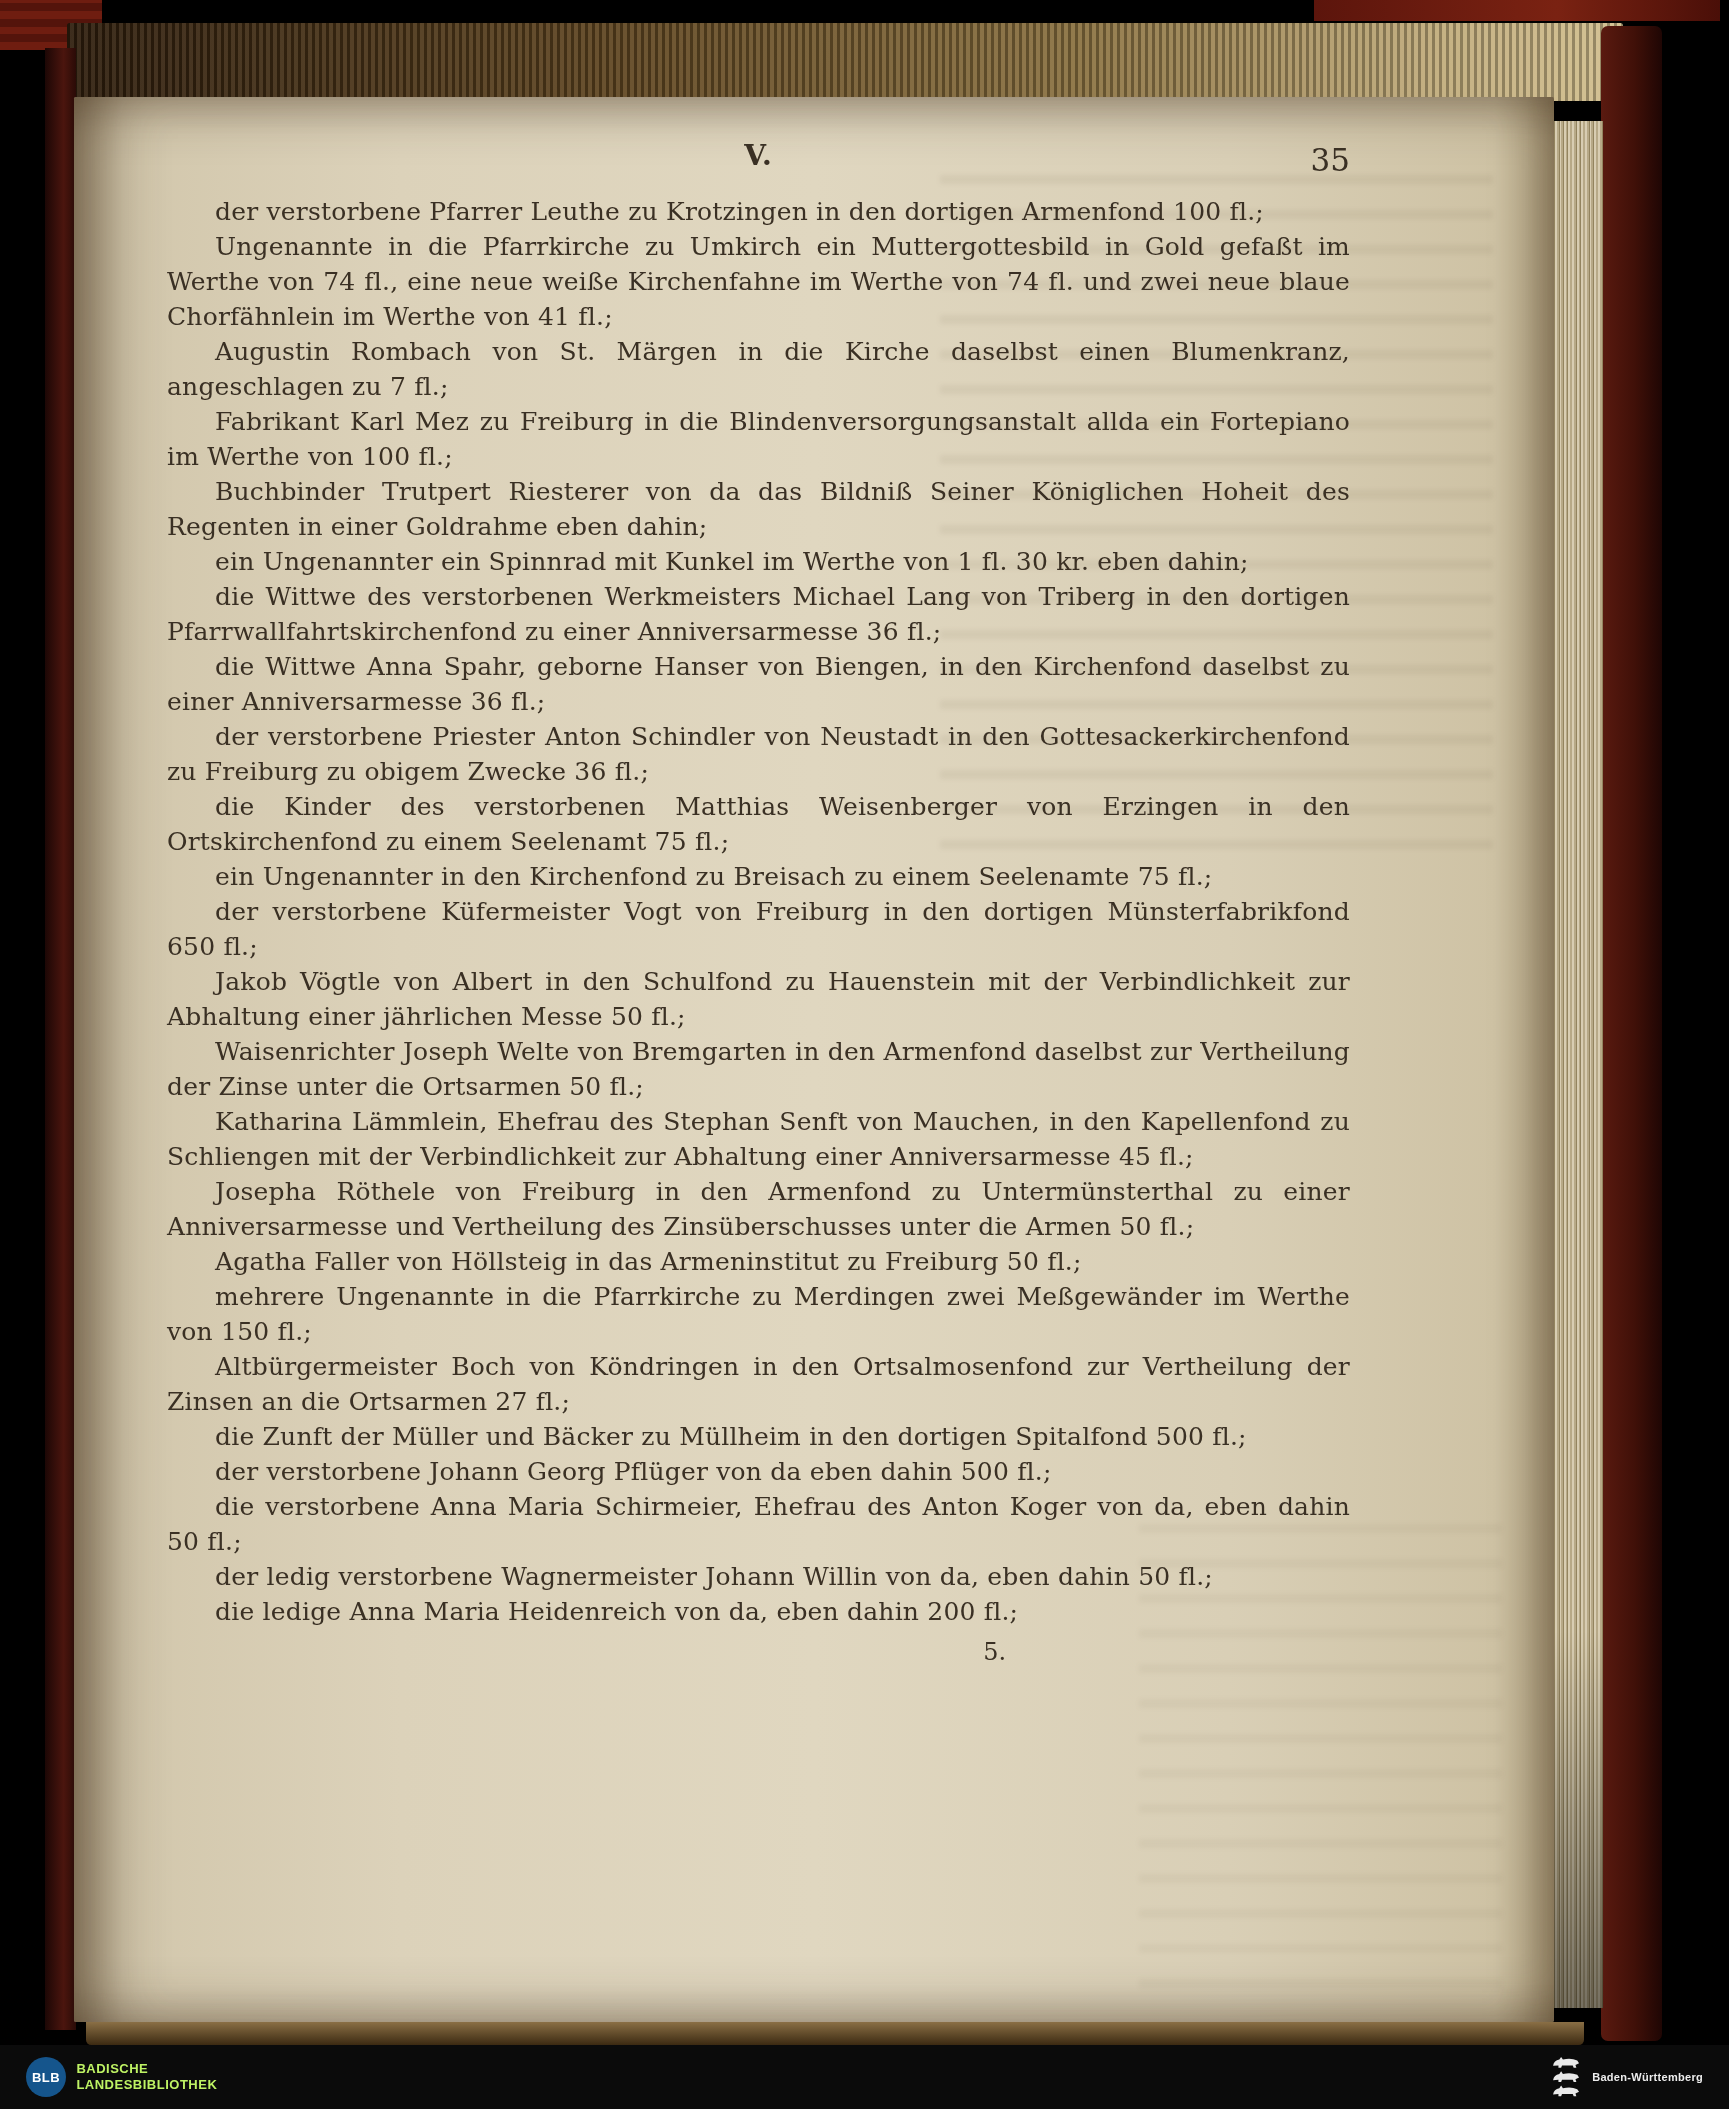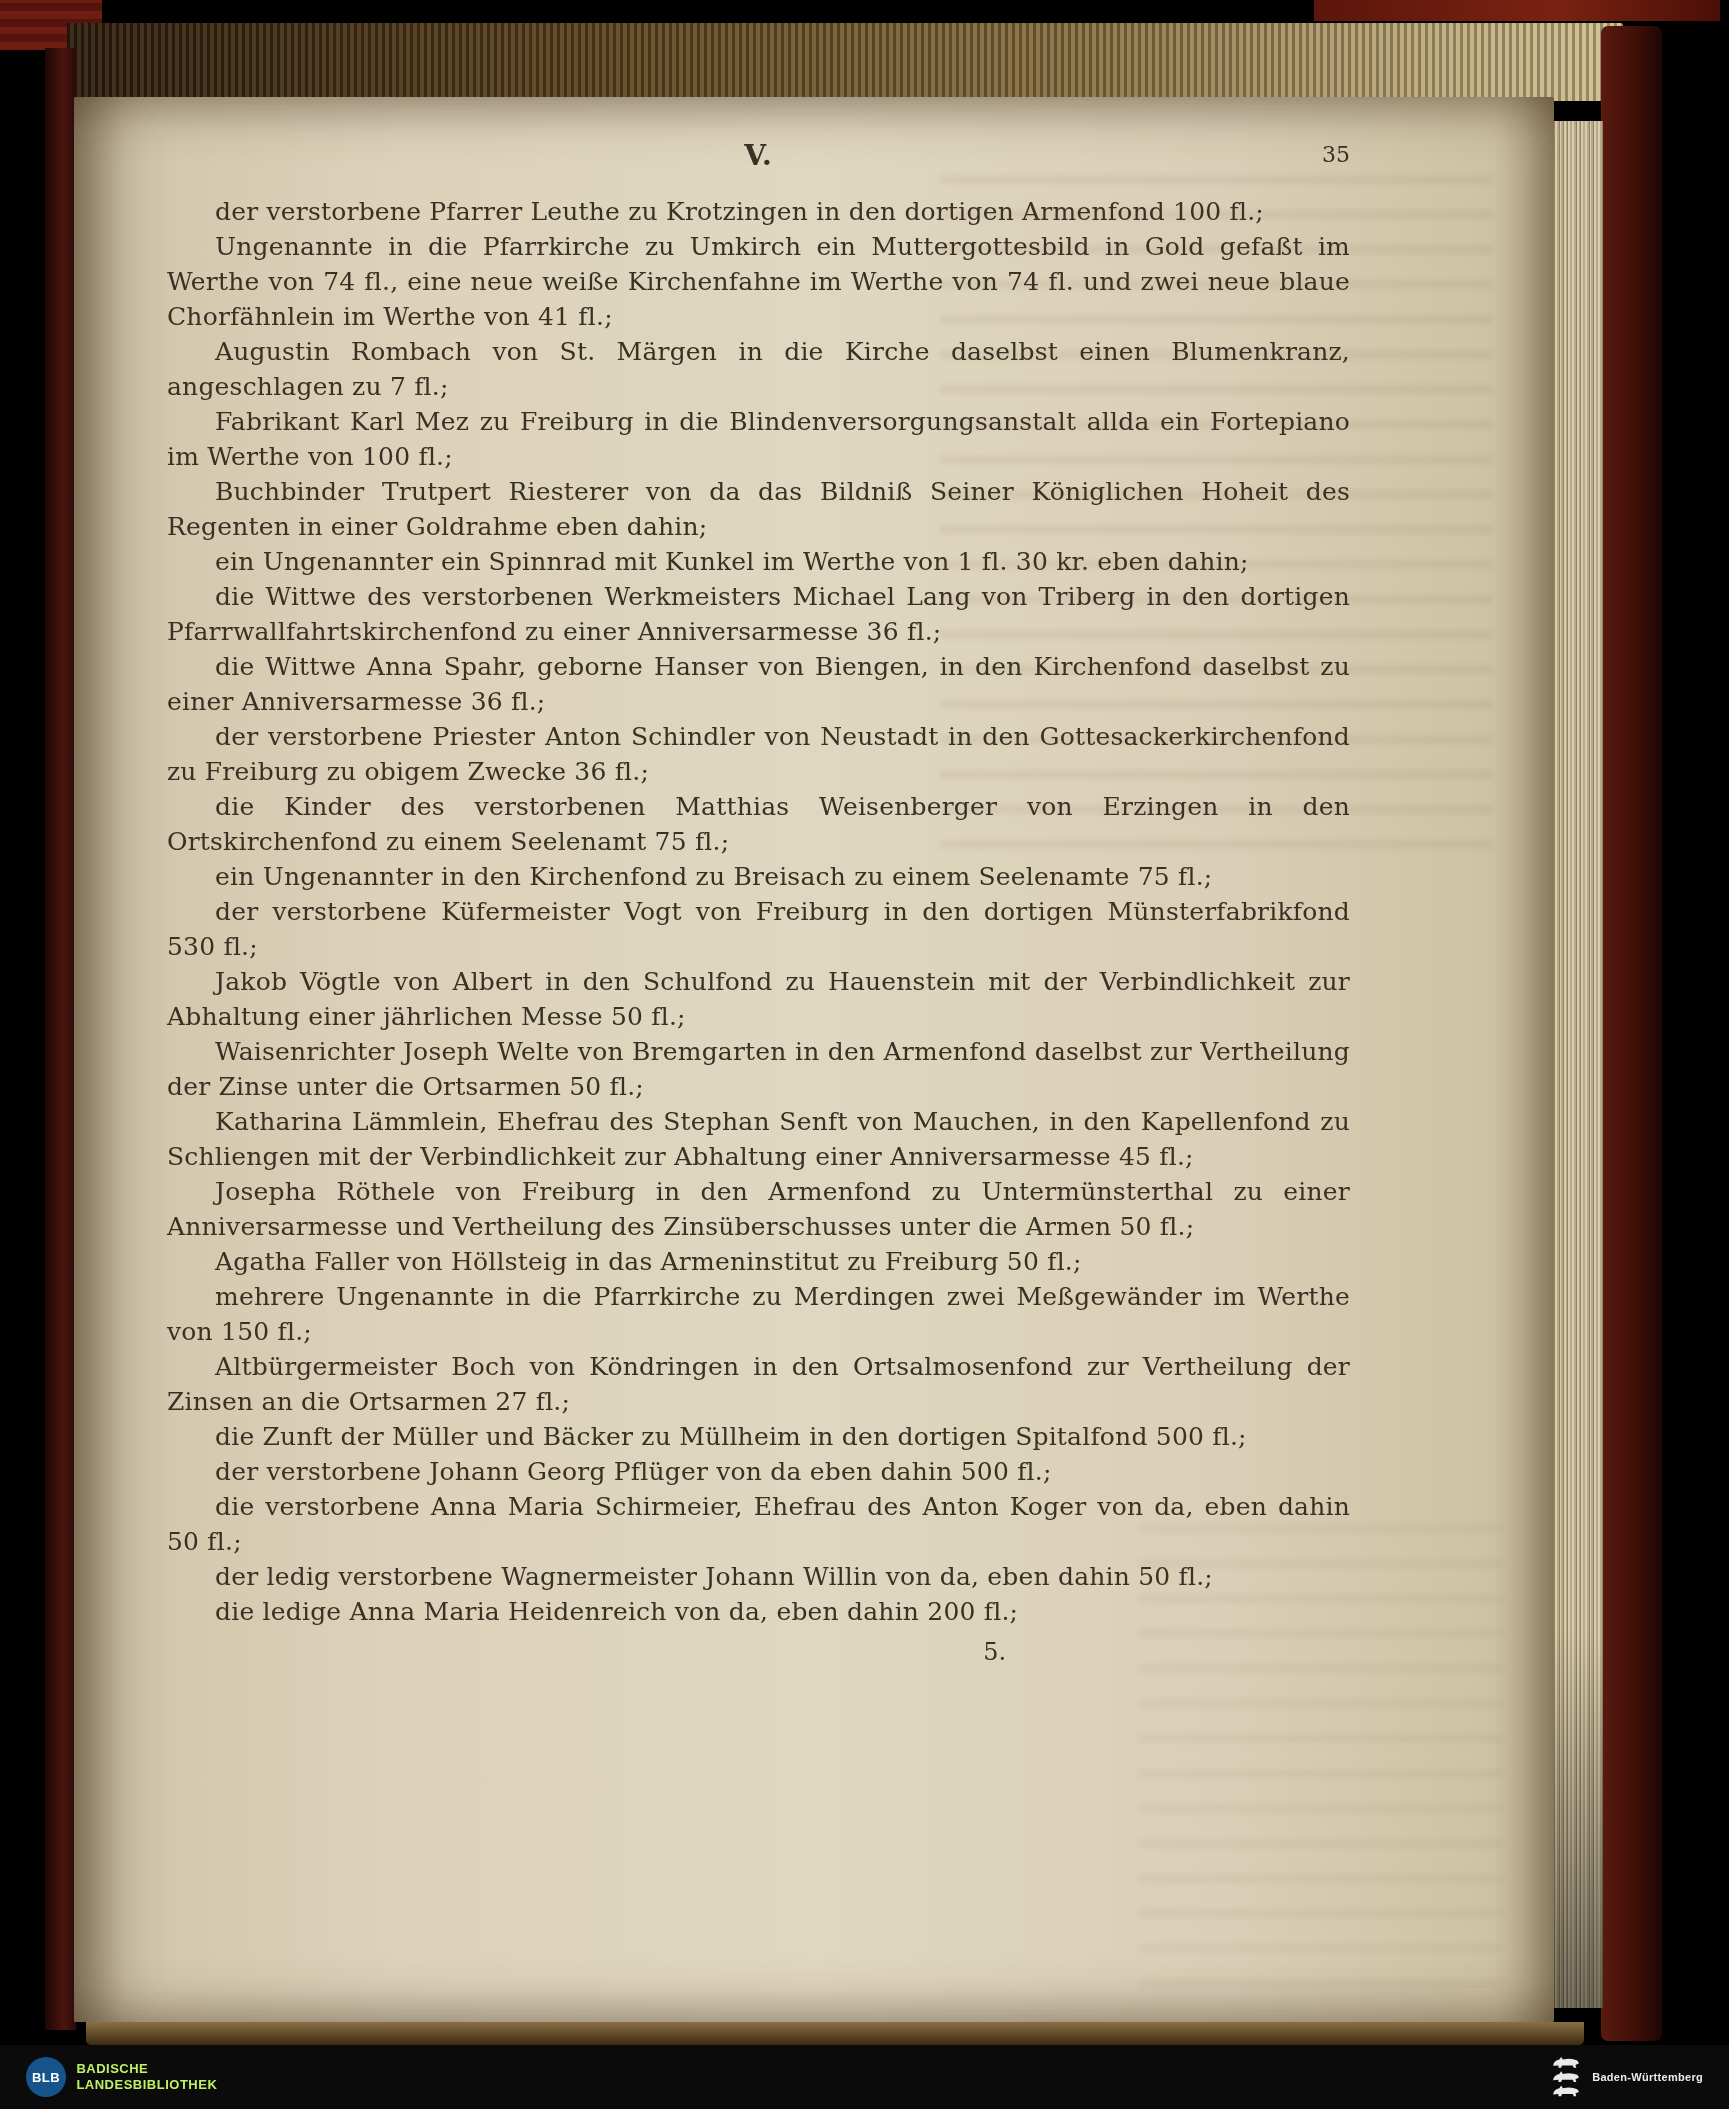--- a/index.html
+++ b/index.html
@@ -82,21 +82,21 @@
   .page-header {
     position: relative; height: 62px;
   }
   .section-label {
     display: block; text-align: center;
     font-size: 28px; font-weight: bold; letter-spacing: 0.9px;
     padding-top: 7px;
   }
   .page-number {
     position: absolute; right: 0; top: 10.4px;
-    font-size: 22px;
+    font-size: 31px;
   }
   .text-block p {
     margin: 0;
     text-indent: 48px;
     font-size: 25px;
     line-height: 35px;
     text-align: justify;
     letter-spacing: 0.2px;
   }
   .signature {
@@ -152,21 +152,21 @@
           <p>Ungenannte in die Pfarrkirche zu Umkirch ein Muttergottesbild in Gold gefaßt im Werthe von 74 fl., eine neue weiße Kirchenfahne im Werthe von 74 fl. und zwei neue blaue Chorfähnlein im Werthe von 41 fl.;</p>
           <p>Augustin Rombach von St. Märgen in die Kirche daselbst einen Blumenkranz, angeschlagen zu 7 fl.;</p>
           <p>Fabrikant Karl Mez zu Freiburg in die Blindenversorgungsanstalt allda ein Fortepiano im Werthe von 100 fl.;</p>
           <p>Buchbinder Trutpert Riesterer von da das Bildniß Seiner Königlichen Hoheit des Regenten in einer Goldrahme eben dahin;</p>
           <p>ein Ungenannter ein Spinnrad mit Kunkel im Werthe von 1 fl. 30 kr. eben dahin;</p>
           <p>die Wittwe des verstorbenen Werkmeisters Michael Lang von Triberg in den dortigen Pfarrwallfahrtskirchenfond zu einer Anniversarmesse 36 fl.;</p>
           <p>die Wittwe Anna Spahr, geborne Hanser von Biengen, in den Kirchenfond daselbst zu einer Anniversarmesse 36 fl.;</p>
           <p>der verstorbene Priester Anton Schindler von Neustadt in den Gottesackerkirchenfond zu Freiburg zu obigem Zwecke 36 fl.;</p>
           <p>die Kinder des verstorbenen Matthias Weisenberger von Erzingen in den Ortskirchenfond zu einem Seelenamt 75 fl.;</p>
           <p>ein Ungenannter in den Kirchenfond zu Breisach zu einem Seelenamte 75 fl.;</p>
-          <p>der verstorbene Küfermeister Vogt von Freiburg in den dortigen Münsterfabrikfond 530 fl.;</p>
+          <p>der verstorbene Küfermeister Vogt von Freiburg in den dortigen Münsterfabrikfond 650 fl.;</p>
           <p>Jakob Vögtle von Albert in den Schulfond zu Hauenstein mit der Verbindlichkeit zur Abhaltung einer jährlichen Messe 50 fl.;</p>
           <p>Waisenrichter Joseph Welte von Bremgarten in den Armenfond daselbst zur Vertheilung der Zinse unter die Ortsarmen 50 fl.;</p>
           <p>Katharina Lämmlein, Ehefrau des Stephan Senft von Mauchen, in den Kapellenfond zu Schliengen mit der Verbindlichkeit zur Abhaltung einer Anniversarmesse 45 fl.;</p>
           <p>Josepha Röthele von Freiburg in den Armenfond zu Untermünsterthal zu einer Anniversarmesse und Vertheilung des Zinsüberschusses unter die Armen 50 fl.;</p>
           <p>Agatha Faller von Höllsteig in das Armeninstitut zu Freiburg 50 fl.;</p>
           <p>mehrere Ungenannte in die Pfarrkirche zu Merdingen zwei Meßgewänder im Werthe von 150 fl.;</p>
           <p>Altbürgermeister Boch von Köndringen in den Ortsalmosenfond zur Vertheilung der Zinsen an die Ortsarmen 27 fl.;</p>
           <p>die Zunft der Müller und Bäcker zu Müllheim in den dortigen Spitalfond 500 fl.;</p>
           <p>der verstorbene Johann Georg Pflüger von da eben dahin 500 fl.;</p>
           <p>die verstorbene Anna Maria Schirmeier, Ehefrau des Anton Koger von da, eben dahin 50 fl.;</p>

